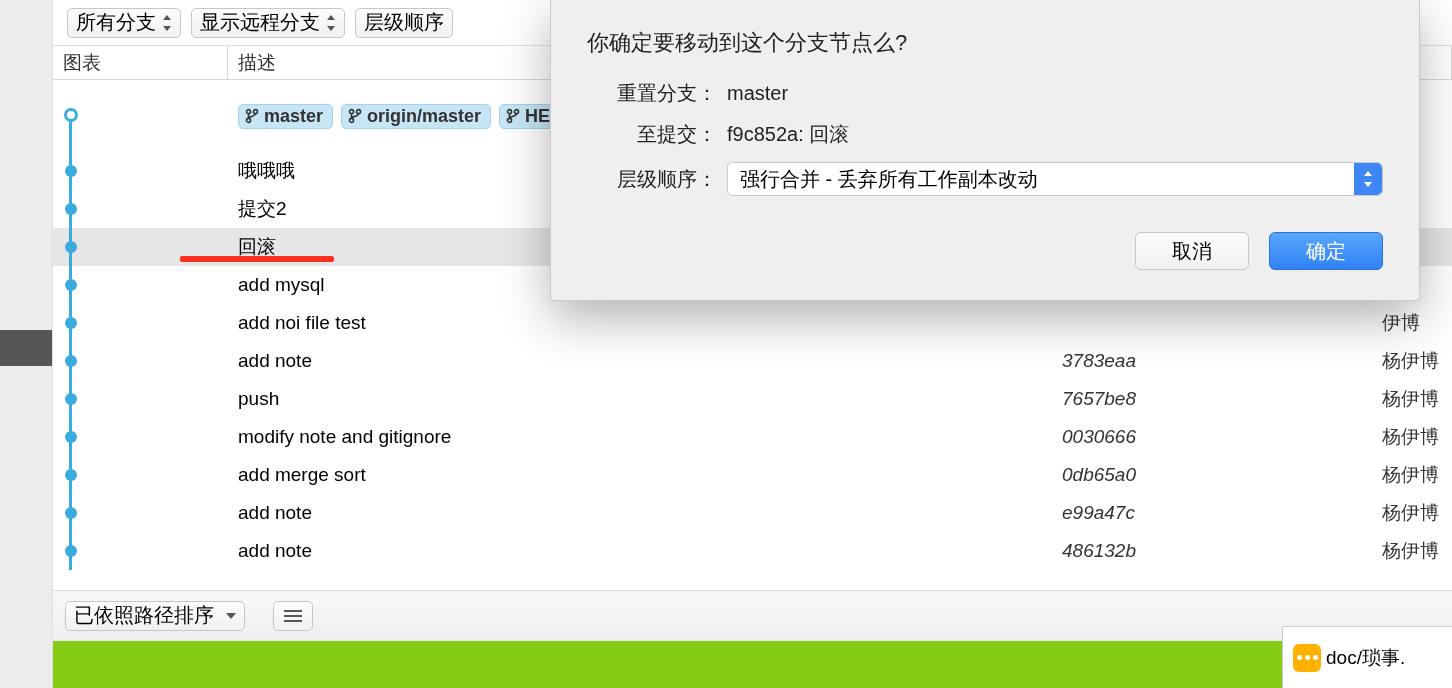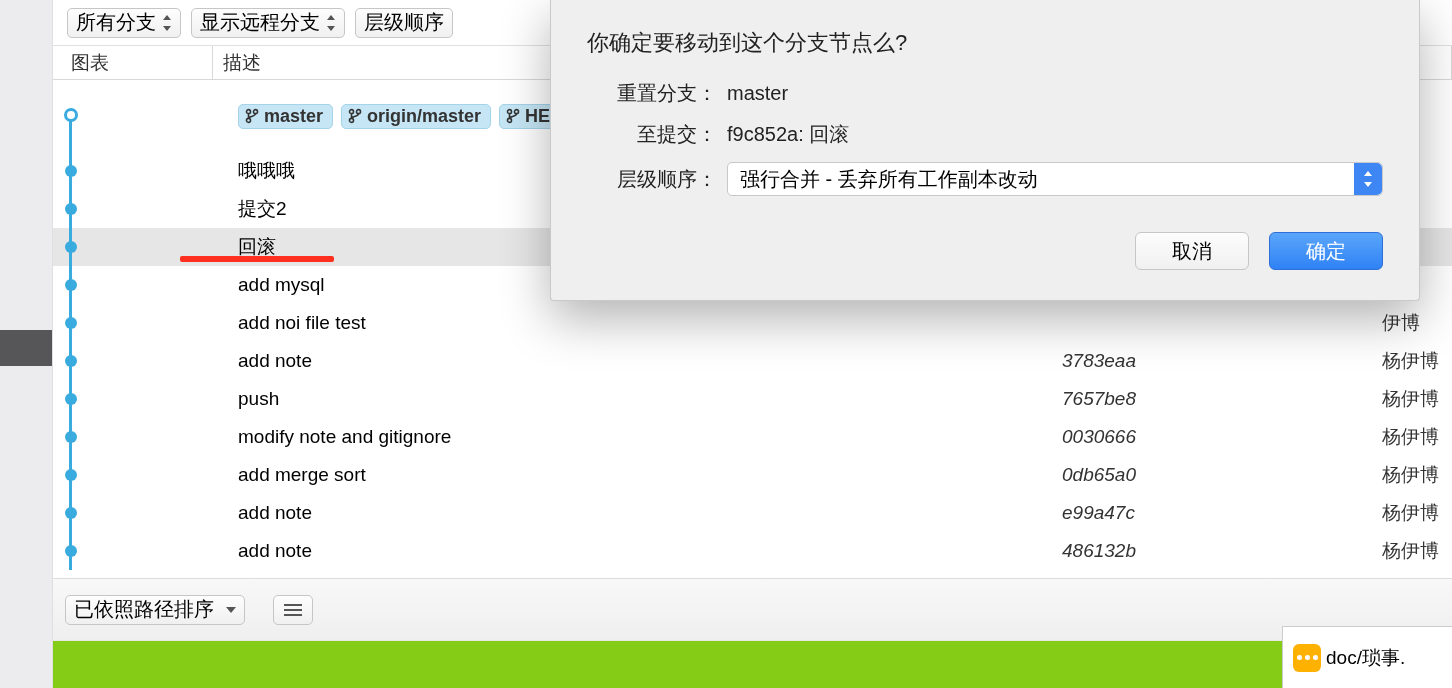--- a/index.html
+++ b/index.html
@@ -69,21 +69,21 @@
       height: 34px;
       border-bottom: 1px solid #d8d8d8;
       background: #fff;
       font-size: 19px;
       color: #333;
     }
     .headers .col {
       display: flex; align-items: center; padding: 0 10px;
       border-right: 1px solid #d8d8d8;
     }
-    .col-graph { width: 152px; margin-left: 8px; }
+    .col-graph { width: 175px; }
     .col-desc { flex: 1; }
 
     .commit-list {
       flex: 1;
       overflow: hidden;
       position: relative;
     }
     .row {
       display: flex;
       height: 38px;
@@ -120,21 +120,21 @@
       width: 14px; height: 16px; display: inline-block;
     }
     .branch-icon svg { width: 14px; height: 16px; }
 
     .red-mark {
       position: absolute; left: -48px; bottom: -2px;
       width: 154px; height: 6px; background: #ff3020; border-radius: 2px;
     }
 
     .bottom-bar {
-      height: 62px;
+      height: 50px;
       border-top: 1px solid #dcdcdc;
       background: linear-gradient(#f8f8f8,#efefef);
       display: flex; align-items: center; padding: 16px 12px; gap: 28px;
     }
     .seg-btn {
       display: inline-flex; align-items: center; justify-content: center;
       height: 30px; padding: 0 10px;
       border: 1px solid #c6c6c6; border-radius: 5px;
       background: linear-gradient(#fdfdfd,#f0f0f0);
     }

